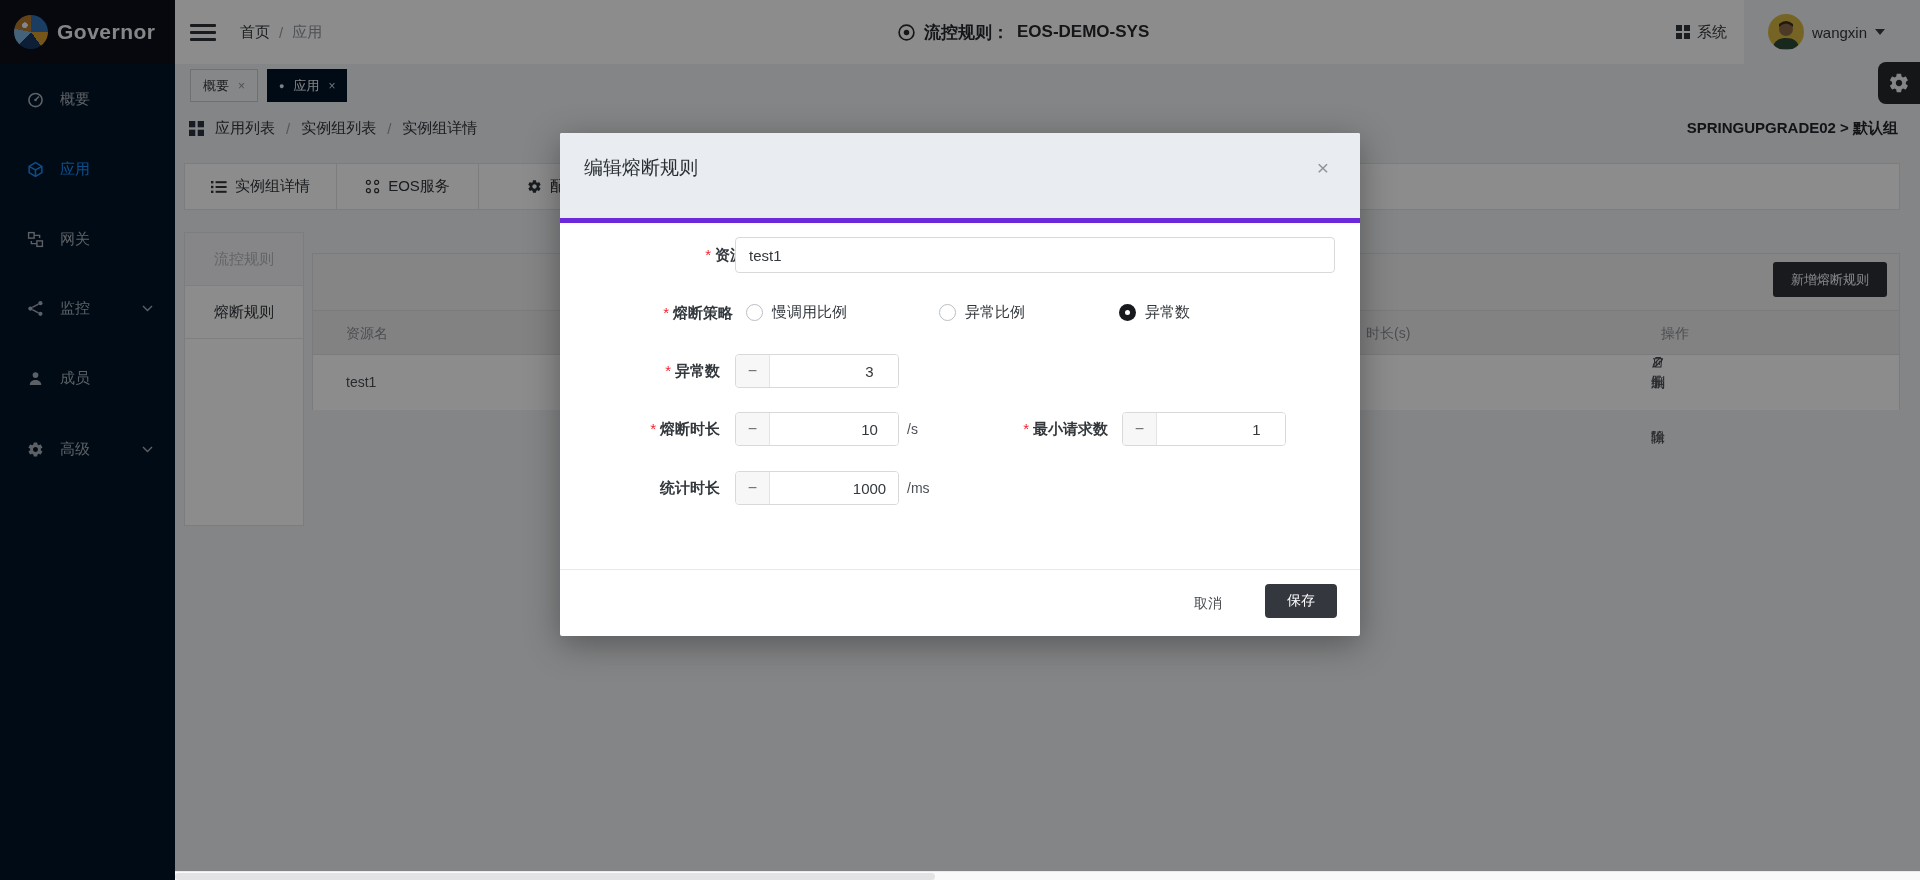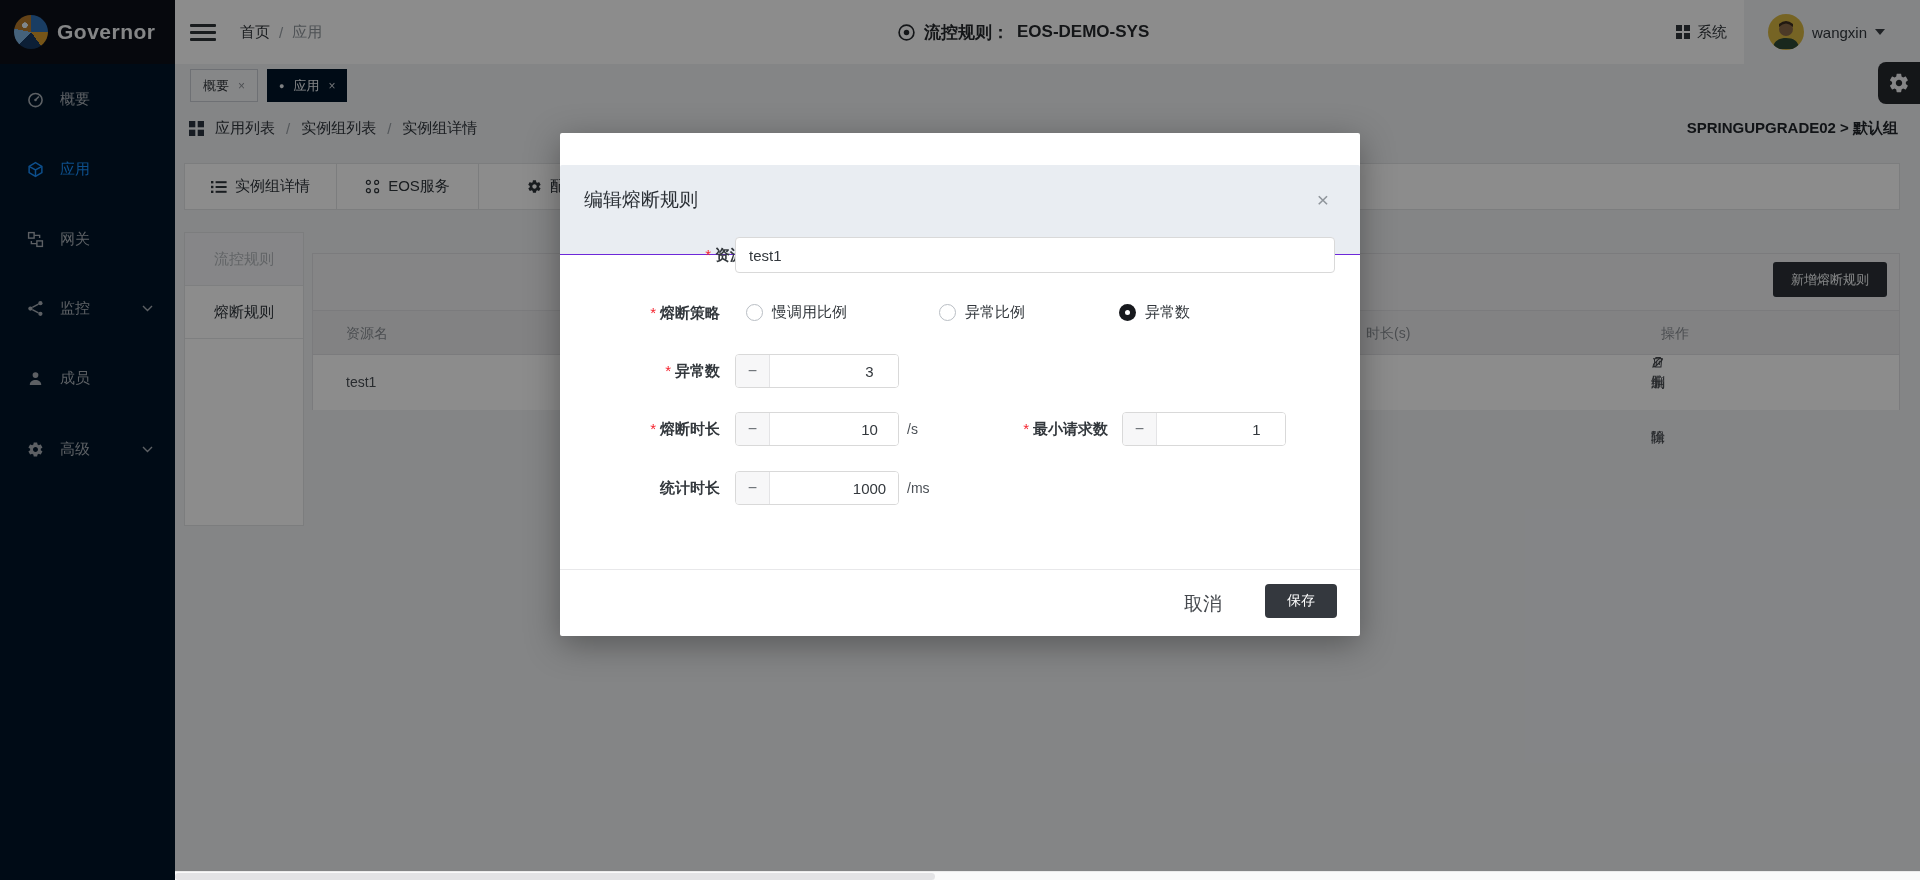--- a/index.html
+++ b/index.html
@@ -68,21 +68,21 @@
   .thead span, .trow span { position:absolute; top:0; line-height:44px; }
   .trow { position:relative; height:55px; background:#ffffff; font-size:14px; color:#4b5056; }
   .trow span { line-height:55px; }
   .col-res { left:33px; } .col-dur { left:1053px; } .col-op { left:1348px; }
   .row-actions { position:absolute; left:1338px; top:0; height:55px; display:flex; align-items:center; gap:22px; }
   .action { display:flex; align-items:center; gap:5px; color:#45494e; cursor:pointer; font-size:14px; }
 
   
   .overlay { position:absolute; inset:0; background:rgba(0,0,0,0.45); z-index:40; }
   .modal { position:absolute; left:560px; top:133px; width:800px; height:503px; background:#ffffff; border-radius:2px; box-shadow:0 8px 34px rgba(0,0,0,.35); z-index:50; }
-  .modal-hd { position:relative; height:90px; background:#e9edf2; border-bottom:1px solid #6d28d9; border-radius:2px 2px 0 0;margin-top:32px; }
+  .modal-hd { position:relative; height:90px; background:#e9edf2; border-bottom:5px solid #6d28d9; border-radius:2px 2px 0 0; }
   .modal-title { position:absolute; left:24px; top:0; line-height:70px; font-size:19px; font-weight:500; color:#2b3036; }
   .modal-close { position:absolute; right:20px; top:0; width:34px; height:70px; text-align:center; line-height:70px; font-size:21px; color:#8f959b; cursor:pointer; }
 
   .f-label { position:absolute; width:160px; text-align:right; font-size:15px; font-weight:600; color:#33383d; }
   .req { color:#f5222d; margin-right:4px; font-weight:normal; }
   .text-input { position:absolute; left:175px; top:104px; width:600px; height:36px; border:1px solid #d9d9d9; border-radius:4px; padding:0 13px; font-size:15px; color:#33383d; font-family:"Liberation Sans", sans-serif; background:#fff; }
 
   .radio-group { position:absolute; left:186px; top:162px; height:34px; display:flex; align-items:center;gap:48px; }
   .radio { display:flex; align-items:center; gap:9px; cursor:pointer; font-size:15px; color:#33383d; }
   .radio .rc { width:17px; height:17px; border-radius:50%; border:1px solid #b9bec4; background:#fff; }
@@ -90,21 +90,21 @@
   .radio.checked .rc::after { content:""; position:absolute; left:6px; top:6px; width:5px; height:5px; border-radius:50%; background:#fff; }
   .rg1 { margin-right:44px; } .rg2 { margin-right:46px;align-items:center; }
 
   .stepper { position:absolute; width:164px; height:34px; border:1px solid #d9d9d9; border-radius:4px; background:#fff; display:flex; overflow:hidden; }
   .stp-btn { width:34px; flex:0 0 34px; background:#f7f7f8; color:#6b7076; font-size:16px; display:flex; align-items:center; justify-content:center; cursor:pointer; }
   .stp-btn.minus { border-right:1px solid #e4e4e6; }
   .stp-val { flex:1; border:none; text-align:center; font-size:15px; color:#33383d; font-family:"Liberation Sans", sans-serif; outline:none; }
   .unit { position:absolute; font-size:14px; color:#4b5056; }
 
   .modal-ft { position:absolute; left:0; top:436px; width:800px; height:67px; border-top:1px solid #e8e8ea; }
-  .btn-cancel { position:absolute; right:130px; top:18px; height:32px; padding:0 8px; background:transparent; border:none; font-size:19px; color:#45494e; cursor:pointer; }
+  .btn-cancel { position:absolute; right:130px; top:18px; height:32px; padding:0 8px; background:transparent; border:none; font-size:14px; color:#45494e; cursor:pointer; }
   .btn-save { position:absolute; right:23px; top:14px; width:72px; height:34px; background:#34383e; color:#ffffff; border:none; border-radius:4px; font-size:14px; cursor:pointer; }
 
   .hscrollbar { position:absolute; left:175px; bottom:0; width:1745px; height:9px; background:#fafafa; border-top:1px solid #ebebeb; z-index:60; }
   .hscrollbar .thumb { position:absolute; left:0; top:1px; width:760px; height:7px; background:#e3e3e5; border-radius:4px; }
 
   svg { display:block; }
 </style>
 </head>
 <body>
 
@@ -344,21 +344,21 @@
     <div class="modal-hd">
       <div class="modal-title">编辑熔断规则</div>
       <div class="modal-close">×</div>
     </div>
 
     <div class="f-label" style="left:0; top:113px;margin-left:40px;">
       <span class="req">*</span><span>资源名</span>
     </div>
     <input class="text-input" value="test1" style="">
 
-    <div class="f-label" style="left:0; top:171px;">
+    <div class="f-label" style="left:13px; top:171px;">
       <span class="req">*</span><span>熔断策略</span>
     </div>
     <div class="radio-group">
       <label class="radio rg1">
         <span class="rc"></span>
         <span>慢调用比例</span>
       </label>
       <label class="radio rg2">
         <span class="rc"></span>
         <span>异常比例</span>

